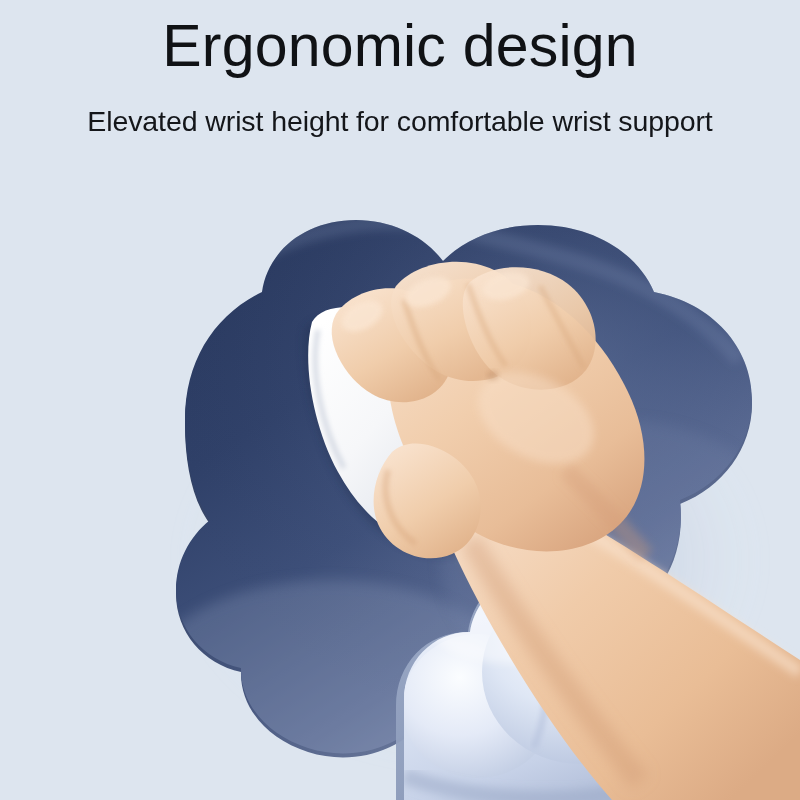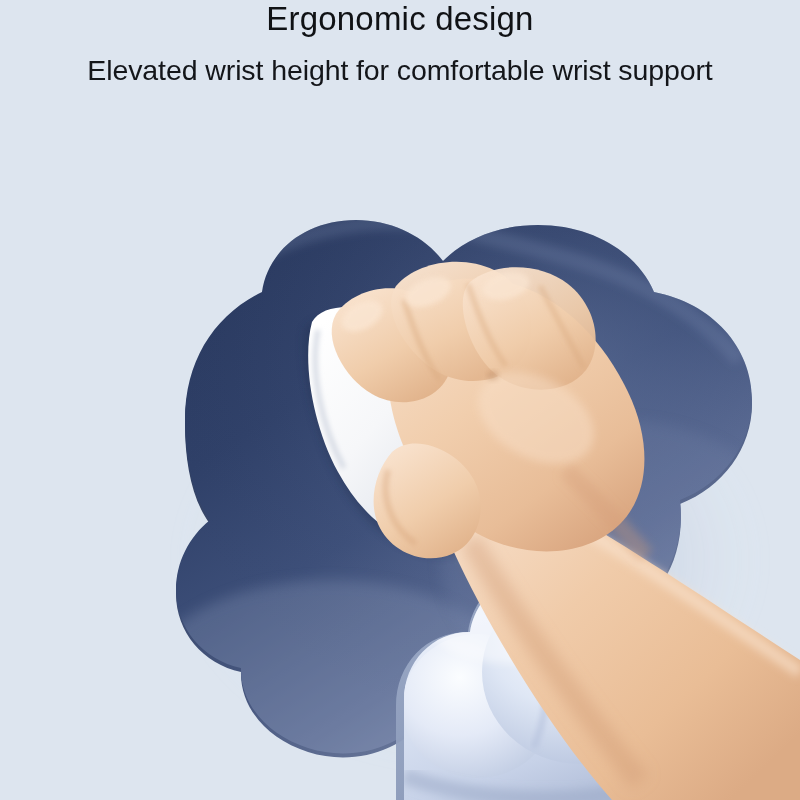--- a/index.html
+++ b/index.html
@@ -22,29 +22,30 @@
   .headline-block {
     position: absolute;
     top: 0;
     left: 0;
     width: 800px;
     text-align: center;
     z-index: 5;
   }
   .title {
     margin: 0;
-    font-size: 33px;
+    padding-top: 12px;
+    font-size: 59px;
     font-weight: 400;
     line-height: 1.18;
     letter-spacing: 0.2px;
     color: #101215;
     font-family: "Liberation Sans", sans-serif;
   }
   .subtitle {
-    margin: 0;
+    margin: 8px;
     padding-top: 14px;
     font-size: 28.5px;
     font-weight: 400;
     line-height: 1.2;
     letter-spacing: -0.1px;
     color: #14161a;
     font-family: "Liberation Sans", sans-serif;
   }
   .scene {
     position: absolute;

